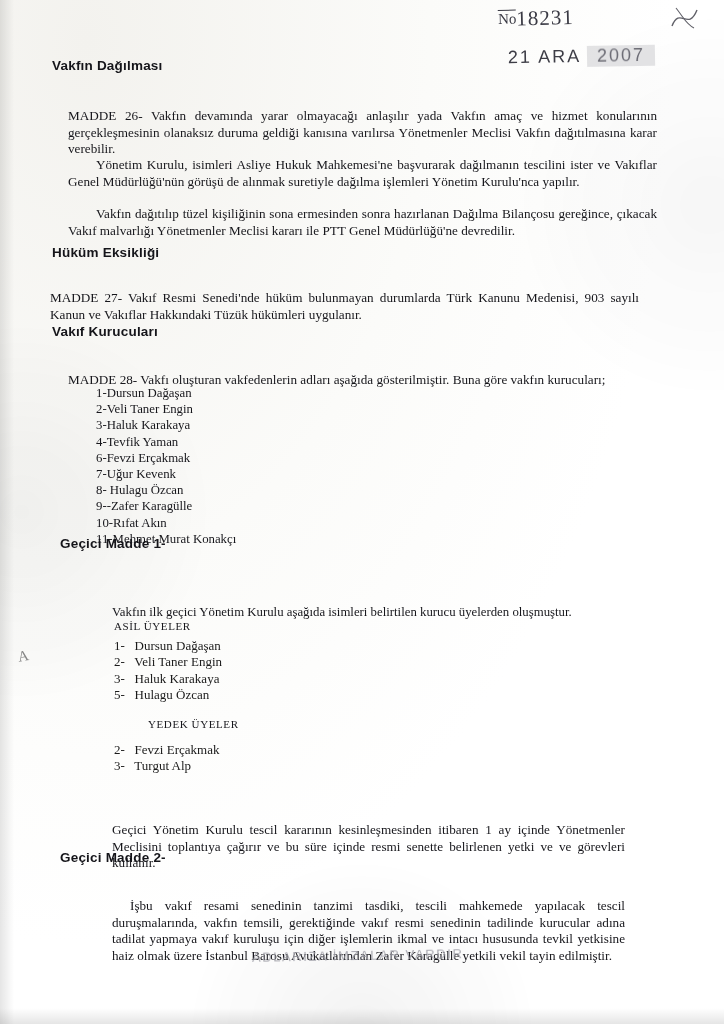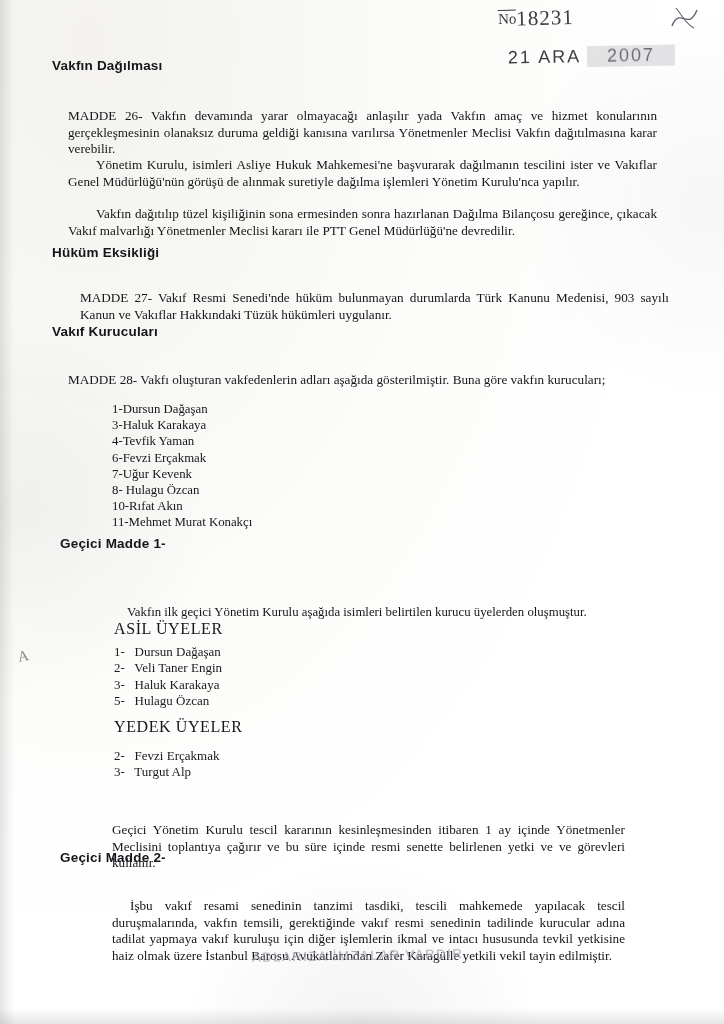--- a/index.html
+++ b/index.html
@@ -73,21 +73,21 @@
     font-family: "Liberation Sans", sans-serif;
     font-size: 18px;
     letter-spacing: 2px;
     color: #3d3d46;
     transform: rotate(-1deg);
   }
   .stamp-year {
     display: inline-block;
     color: #6b6b74;
     background: rgba(120,120,130,0.20);
-    padding: 0 20px;
+    padding: 0 10px;
     filter: blur(0.4px);
   }
   .stamp-mark {
     position: absolute;
     top: 0px;
     left: 178px;
     width: 34px;
     height: 34px;
     color: #444;
     opacity: 0.8;
@@ -109,30 +109,30 @@
     margin: 16px;
     font-size: 13.2px;
     line-height: 16.5px;
     text-align: justify;
     color: #16161b;
   }
   p.para.indent {
     text-indent: 28px;
   }
   .mono-list {
-    margin: 16px;
+    margin: 0;
     font-size: 12.8px;
     line-height: 16.2px;
     color: #17171c;
   }
   .mono-list div {
     white-space: pre;
   }
   .sub-head {
-    font-size: 16px;
+    font-size: 11px;
     margin: 0 0 6px 0;
     color: #17171c;
     letter-spacing: 0.6px;
   }
   .member-line {
     white-space: pre;
     font-size: 13px;
     line-height: 16.4px;
   }
   .small-note {
@@ -211,59 +211,61 @@
     <div class="block" style="left:52px; top:141px; width:621px;">
       <p class="para indent">Yönetim Kurulu, isimleri Asliye Hukuk Mahkemesi'ne başvurarak dağılmanın tescilini ister ve Vakıflar Genel Müdürlüğü'nün görüşü de alınmak suretiyle dağılma işlemleri Yönetim Kurulu'nca yapılır.</p>
     </div>
     <div class="block" style="left:52px; top:190px; width:621px;">
       <p class="para indent">Vakfın dağıtılıp tüzel kişiliğinin sona ermesinden sonra hazırlanan Dağılma Bilançosu gereğince, çıkacak Vakıf malvarlığı Yönetmenler Meclisi kararı ile PTT Genel Müdürlüğü'ne devredilir.</p>
     </div>
 
     <div class="block" style="left:52px; top:245px; width:620px;">
       <h2 class="heading">Hüküm Eksikliği</h2>
     </div>
-    <div class="block" style="left:64px; top:274px; width:621px;">
+    <div class="block" style="left:34px; top:274px; width:621px;">
       <p class="para">MADDE  27- Vakıf Resmi Senedi'nde hüküm bulunmayan durumlarda Türk Kanunu Medenisi, 903 sayılı Kanun ve Vakıflar Hakkındaki Tüzük hükümleri uygulanır.</p>
     </div>
 
     <div class="block" style="left:52px; top:324px; width:620px;">
       <h2 class="heading">Vakıf Kurucuları</h2>
     </div>
     <div class="block" style="left:52px; top:356px; width:621px;">
       <p class="para">MADDE 28-  Vakfı oluşturan vakfedenlerin adları aşağıda gösterilmiştir. Buna göre vakfın kurucuları;</p>
     </div>
 
     <div class="block mono-list" style="left:96px; top:385px; width:420px;">
       <div>1-Dursun Dağaşan</div>
+      <div>2-Veli Taner Engin</div>
       <div>3-Haluk Karakaya</div>
       <div>4-Tevfik Yaman</div>
       <div>6-Fevzi Erçakmak</div>
       <div>7-Uğur Kevenk</div>
       <div>8- Hulagu Özcan</div>
+      <div>9--Zafer Karagülle</div>
       <div>10-Rıfat Akın</div>
       <div>11-Mehmet Murat Konakçı</div>
     </div>
 
     <div class="block" style="left:60px; top:536px; width:620px;">
       <h2 class="heading">Geçici Madde 1-</h2>
     </div>
-    <div class="block" style="left:111px; top:588px; width:540px;">
+    <div class="block" style="left:96px; top:588px; width:540px;">
       <p class="para" style="font-size:12.8px;">Vakfın ilk geçici Yönetim Kurulu aşağıda isimleri belirtilen kurucu üyelerden oluşmuştur.</p>
     </div>
 
     <div class="block" style="left:114px; top:620px; width:400px;">
       <div class="sub-head">ASİL ÜYELER</div>
       <div class="member-line">1-   Dursun Dağaşan</div>
       <div class="member-line">2-   Veli Taner Engin</div>
       <div class="member-line">3-   Haluk Karakaya</div>
       <div class="member-line">5-   Hulagu Özcan</div>
     </div>
 
     <div class="block" style="left:114px; top:718px; width:400px;">
-      <div class="sub-head" style="margin-bottom:12px;">YEDEK ÜYELER</div>
+      <div class="sub-head" style="margin-bottom:12px;margin-left:34px;">YEDEK ÜYELER</div>
       <div class="member-line">2-   Fevzi Erçakmak</div>
       <div class="member-line">3-   Turgut Alp</div>
     </div>
 
     <div class="block" style="left:96px; top:806px; width:545px;">
       <p class="para small-note">Geçici Yönetim Kurulu tescil kararının kesinleşmesinden itibaren 1 ay içinde Yönetmenler Meclisini toplantıya çağırır ve bu süre içinde resmi senette belirlenen yetki ve ve görevleri kullanır.</p>
     </div>
 
     <div class="block" style="left:60px; top:850px; width:620px;">
       <h2 class="heading">Geçici Madde 2-</h2>

